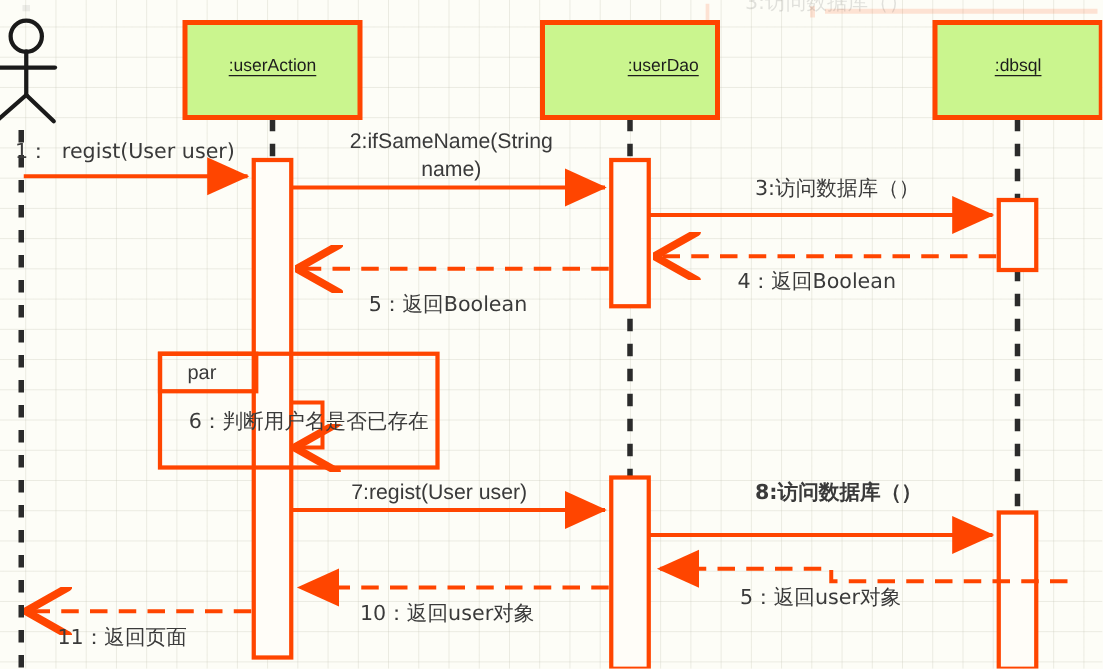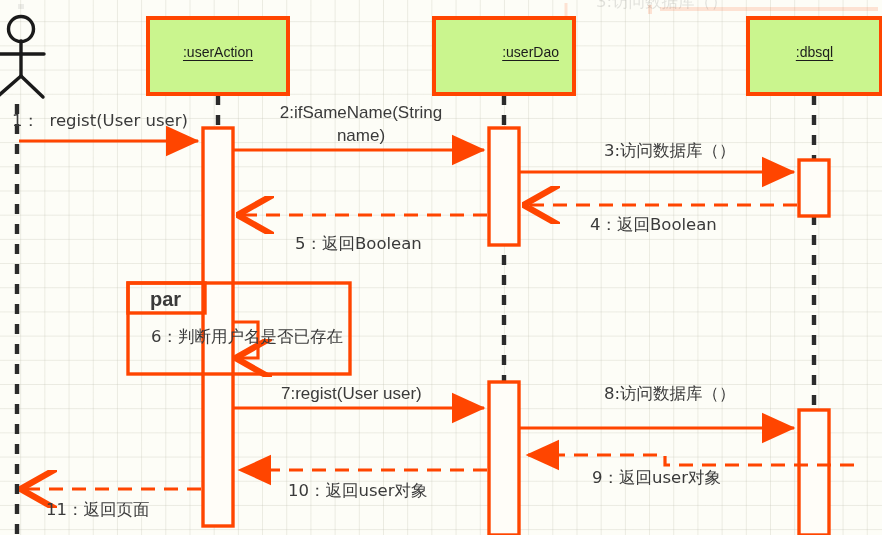--- a/index.html
+++ b/index.html
@@ -131,29 +131,29 @@
 
     <div class="lbl center" style="left:256px;top:101px;width:210px;line-height:23px;">2:ifSameName(String
 name)</div>
 
     <div class="lbl cn" style="left:604px;top:141px;">3:访问数据库（）</div>
 
     <div class="lbl cn" style="left:590px;top:215px;">4：返回Boolean</div>
 
     <div class="lbl cn" style="left:275px;top:234px;margin-left:20px;">5：返回Boolean</div>
 
-    <div class="lbl" style="left:150px;top:289px;font-size:20px;font-weight:bold;">par</div>
+    <div class="lbl" style="left:150px;top:289px;font-size:16px;">par</div>
 
     <div class="lbl cn" style="left:131px;top:327px;margin-left:20px;">6：判断用户名是否已存在</div>
 
     <div class="lbl" style="left:281px;top:384px;">7:regist(User user)</div>
 
-    <div class="lbl cn" style="left:604px;top:384px;">8:访问数据库（）</div>
+    <div class="lbl cn" style="left:604px;top:384px;font-weight:bold;">8:访问数据库（）</div>
 
-    <div class="lbl cn" style="left:592px;top:468px;">9：返回user对象</div>
+    <div class="lbl cn" style="left:592px;top:468px;">5：返回user对象</div>
 
     <div class="lbl cn" style="left:288px;top:481px;">10：返回user对象</div>
 
     <div class="lbl cn" style="left:46px;top:500px;">11：返回页面</div>
 
     <div class="lbl cn ghost" style="left:596px;top:-8px;">3:访问数据库（）</div>
   </div>
 </div>
 
 </body></html>

